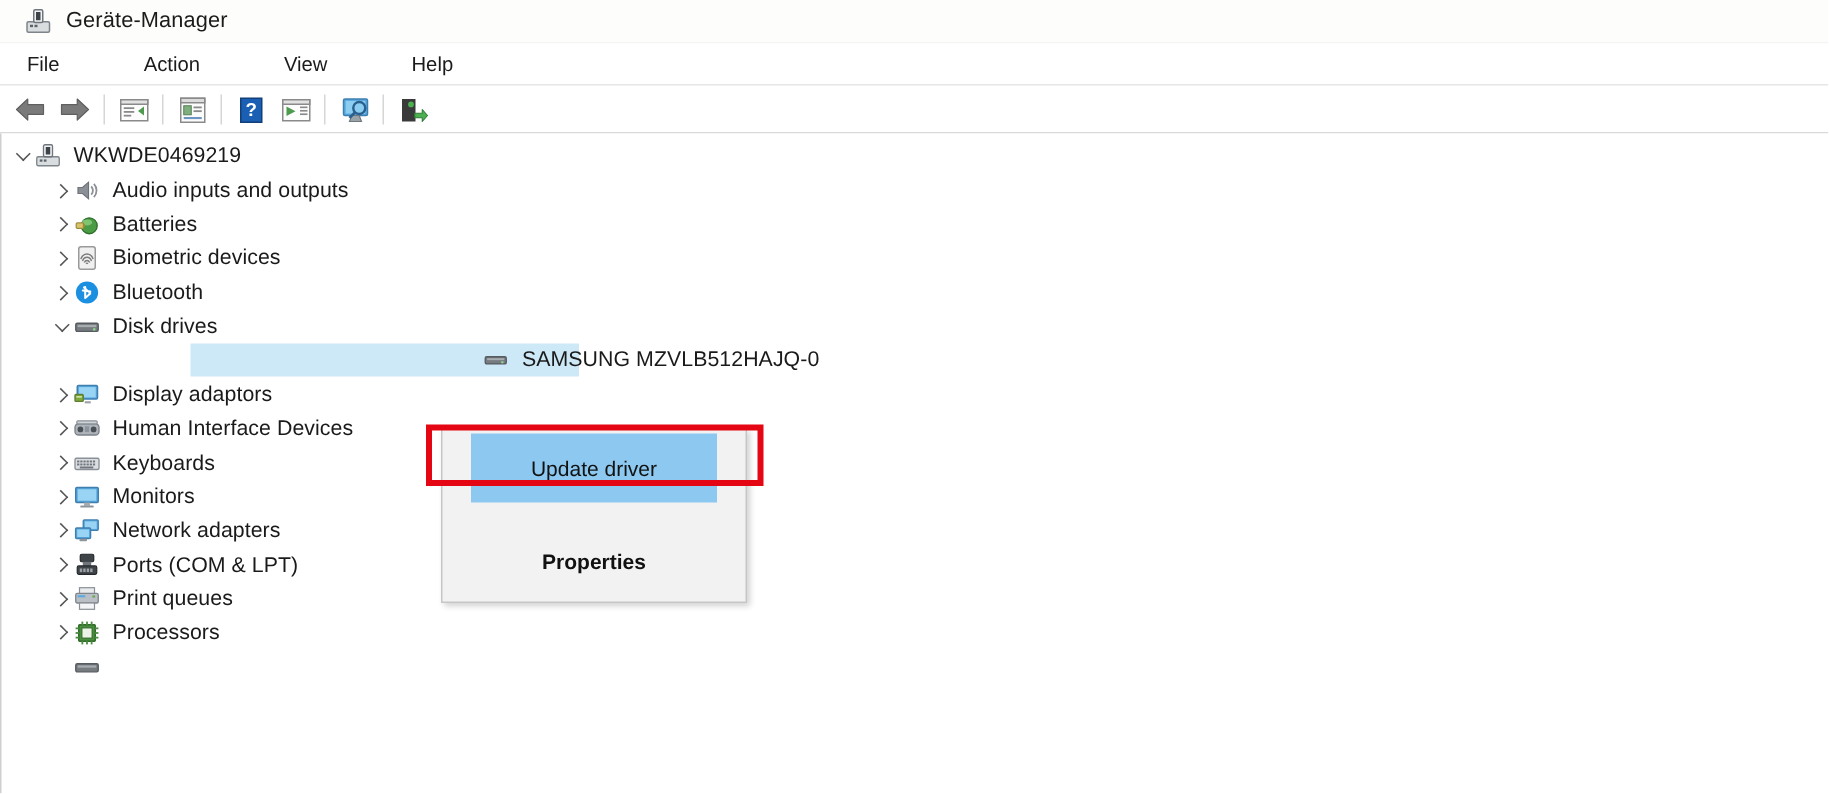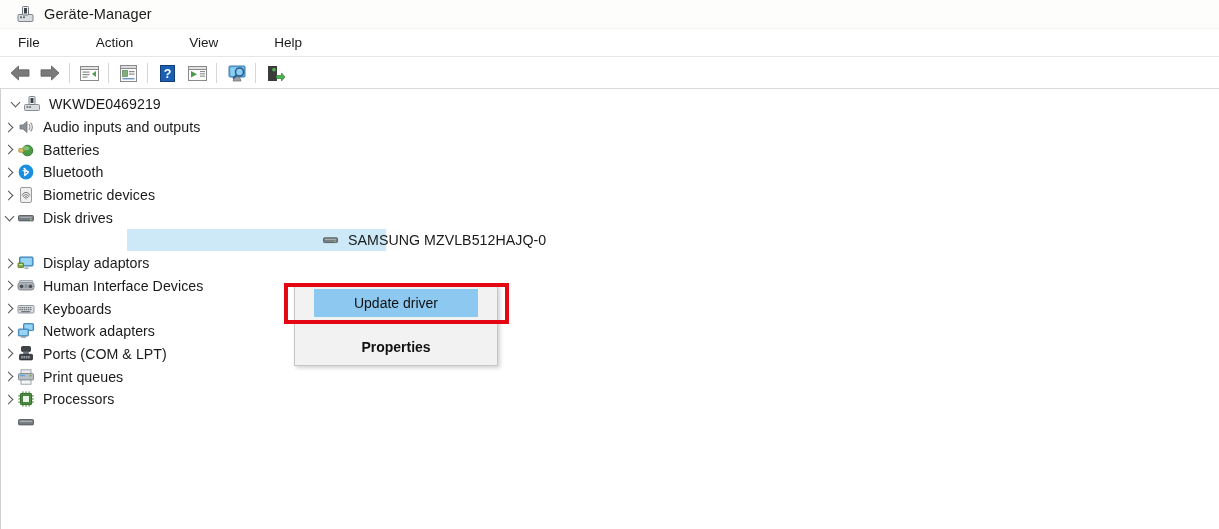--- a/index.html
+++ b/index.html
@@ -133,21 +133,21 @@
     position: relative;
   }
   .node-label {
     font-size: 14.2px;
     color: #1a1a1a;
     letter-spacing: .05px;
   }
 
   
   .lvl0 { padding-left: 6px; }
-  .lvl1 { }
+  .lvl1 { padding-left: 32px; }
   .lvl2 { padding-left: 58px; }
   .lvl2 .node-icon { margin-left: 4px; }
 
   .selected-band {
     position: absolute;
     left: 68px; top: 0;
     height: 22px;
     background: #cde8f6;
     z-index: 0;
   }
@@ -158,21 +158,21 @@
     position: absolute;
     left: 294px; top: 285px;
     width: 204px;
     background: #f2f2f2;
     border: 1px solid #c6c6c6;
     box-shadow: 2px 2px 4px rgba(0,0,0,.18);
     padding: 2px 0 3px 0;
     z-index: 30;
   }
   .ctx-item {
-    height: 28px;
+    height: 46px;
     display: flex;
     align-items: center;
     justify-content: center;
     font-size: 14px;
     color: #111;
     cursor: default;
     margin: 1px 19px;
   }
   .ctx-item.highlight {
     background: #8cc8ef;
@@ -344,41 +344,41 @@
         </span>
         <span class="node-label">Batteries</span>
       </div>
 
       <div class="tree-row lvl1">
         <span class="chevron chev-right">
             <i class="chev-glyph"></i>
           </span>
         <span class="node-icon">
           <svg width="18" height="18" viewBox="0 0 18 18">
-            <circle cx="9" cy="9" r="7.4" fill="#1b8fe0"></circle>
-            <path d="M7 5.6 L11.2 9.6 L7.8 12.6 M7.8 5.4 L7.8 12.6 M6.2 7.6 L11.2 8.4" fill="none" stroke="#ffffff" stroke-width="1.35" stroke-linecap="round" stroke-linejoin="round"></path>
-          </svg>
-        </span>
-        <span class="node-label">Bluetooth</span>
-      </div>
-
-      <div class="tree-row lvl1">
-        <span class="chevron chev-right">
-            <i class="chev-glyph"></i>
-          </span>
-        <span class="node-icon">
-          <svg width="18" height="18" viewBox="0 0 18 18">
             <rect x="3.5" y="1.5" width="11" height="15" rx="1.5" fill="#f0f0f0" stroke="#9a9a9a" stroke-width="1"></rect>
             <path d="M6 11 A3.4 4.6 0 0 1 12 11" fill="none" stroke="#7b7b7b" stroke-width="1"></path>
             <path d="M7.2 12 A2.2 3 0 0 1 10.8 12" fill="none" stroke="#7b7b7b" stroke-width="1"></path>
             <path d="M8.4 12.8 A1 1.4 0 0 1 9.6 12.8" fill="none" stroke="#7b7b7b" stroke-width="1"></path>
             <path d="M4.9 9.6 A4.6 6 0 0 1 13.1 9.6" fill="none" stroke="#7b7b7b" stroke-width="1"></path>
           </svg>
         </span>
         <span class="node-label">Biometric devices</span>
+      </div>
+
+      <div class="tree-row lvl1">
+        <span class="chevron chev-right">
+            <i class="chev-glyph"></i>
+          </span>
+        <span class="node-icon">
+          <svg width="18" height="18" viewBox="0 0 18 18">
+            <circle cx="9" cy="9" r="7.4" fill="#1b8fe0"></circle>
+            <path d="M7 5.6 L11.2 9.6 L7.8 12.6 M7.8 5.4 L7.8 12.6 M6.2 7.6 L11.2 8.4" fill="none" stroke="#ffffff" stroke-width="1.35" stroke-linecap="round" stroke-linejoin="round"></path>
+          </svg>
+        </span>
+        <span class="node-label">Bluetooth</span>
       </div>
 
 
 
       <div class="tree-row lvl1">
         <span class="chevron chev-down">
             <i class="chev-glyph"></i>
           </span>
         <span class="node-icon">
           <svg width="18" height="18" viewBox="0 0 18 18">
@@ -456,20 +456,34 @@
               <rect x="10.8" y="9" width="1.5" height="1.3"></rect>
                 <rect x="12.9" y="9" width="1.5" height="1.3"></rect>
               <rect x="4.2" y="11" width="9" height="1.3"></rect>
             </g>
           </svg>
         </span>
         <span class="node-label">Keyboards</span>
       </div>
 
 
+      <div class="tree-row lvl1">
+        <span class="chevron chev-right">
+            <i class="chev-glyph"></i>
+          </span>
+        <span class="node-icon">
+          <svg width="18" height="18" viewBox="0 0 18 18">
+            <rect x="1.5" y="3" width="15" height="10" rx=".8" fill="#5aaae0" stroke="#3f7fb0" stroke-width="1"></rect>
+            <rect x="2.8" y="4.2" width="12.4" height="7.6" fill="#9ad4f5"></rect>
+            <rect x="7" y="13" width="4" height="2.2" fill="#a6acb2"></rect>
+            <rect x="4.5" y="15" width="9" height="1.4" rx=".6" fill="#8f959b"></rect>
+          </svg>
+        </span>
+        <span class="node-label">Monitors</span>
+      </div>
 
       <div class="tree-row lvl1">
         <span class="chevron chev-right">
             <i class="chev-glyph"></i>
           </span>
         <span class="node-icon">
           <svg width="18" height="18" viewBox="0 0 18 18">
             <rect x="6.5" y="1.6" width="10" height="7" rx=".7" fill="#5aaae0" stroke="#3f7fb0" stroke-width=".9"></rect>
             <rect x="7.6" y="2.6" width="7.8" height="5" fill="#9ad4f5"></rect>
             <rect x="1.4" y="7" width="10" height="7" rx=".7" fill="#5aaae0" stroke="#3f7fb0" stroke-width=".9"></rect>

